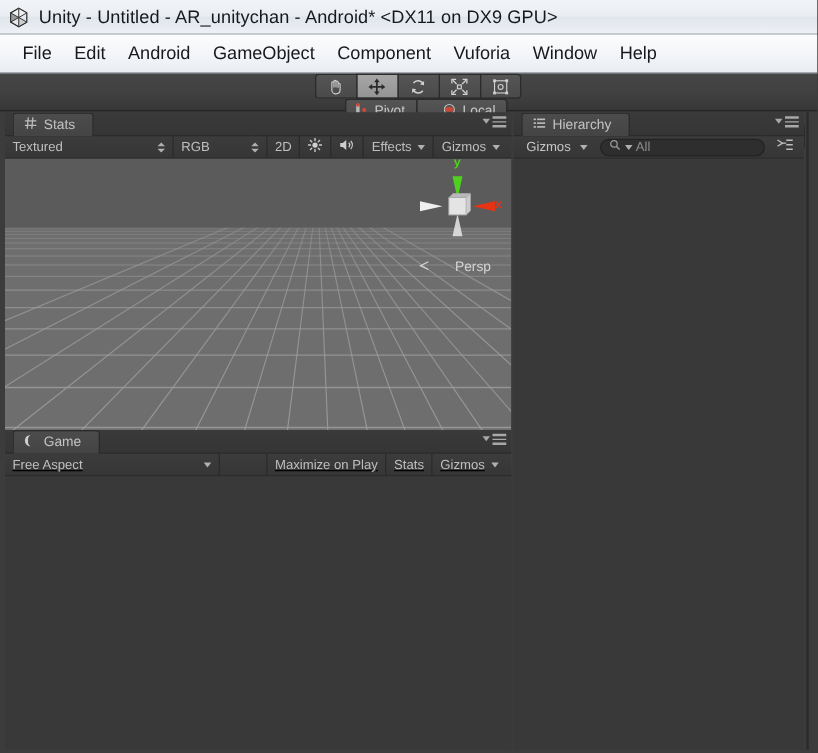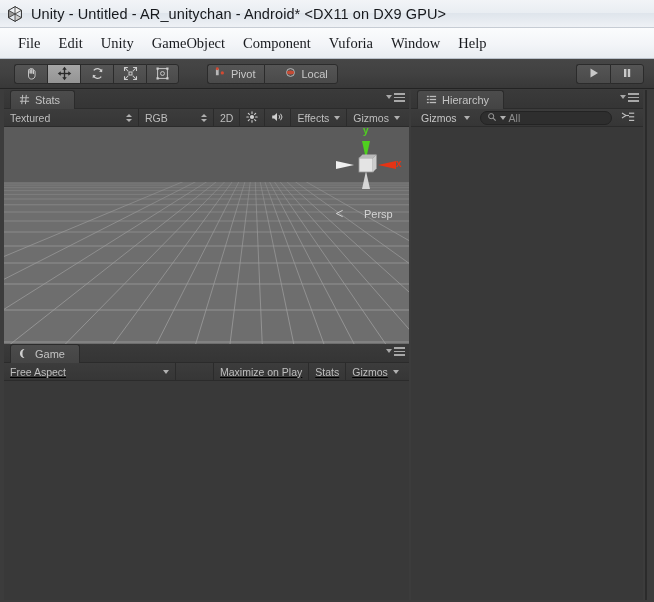--- a/index.html
+++ b/index.html
@@ -24,35 +24,35 @@
   }
 
   
   .menubar{
     position:absolute; left:0; top:28px; width:654px; height:31px;
     background:linear-gradient(to bottom,#fbfcfd 0%,#f3f5f8 55%,#e8ecf1 100%);
     border-bottom:1px solid #b9c0c9;
     display:flex; align-items:center; padding-left:9px;
   }
   .menu-item{
-    font-size:14.5px; color:#17191d; padding:2px 9px; white-space:nowrap; cursor:default;font-family:Liberation Serif, serif;
+    font-size:14.5px; color:#17191d; padding:2px 9px; white-space:nowrap; cursor:default;
   }
 
   
   .editor{
     position:absolute; left:0; top:59px; width:654px; height:543px;
     background:#3c3c3c;
   }
 
   
   .toolbar{
     position:absolute; left:0; top:0; width:654px; height:30px;
     background:linear-gradient(to bottom,#464646 0%,#414141 50%,#383838 100%);
     border-bottom:1px solid #232323;
-    display:flex; align-items:center;
+    display:flex; align-items:center;flex-direction:column;
   }
   .tool-group{ display:flex; margin-left:14px; }
   .tbtn{
     width:33px; height:20px; background:linear-gradient(to bottom,#555 0%,#4a4a4a 100%);
     border:1px solid #2b2b2b; border-right-width:0;
     display:flex; align-items:center; justify-content:center; cursor:default;
   }
   .tbtn:first-child{ border-radius:3px 0 0 3px; }
   .tbtn:last-child{ border-right-width:1px; border-radius:0 3px 3px 0; }
   .tbtn.active{ background:linear-gradient(to bottom,#a6a6a6 0%,#949494 100%); }
@@ -152,21 +152,21 @@
         <path d="M12 12 L20.6 16.9 L12 21.8 Z" fill="#cfcfcf" stroke="#2a2a2a" stroke-width="1"></path>
         <path d="M12 12 L3.4 16.9 L3.4 7.1 Z" fill="#9a9a9a" stroke="#2a2a2a" stroke-width="1"></path>
       </svg>
     </span>
     <span class="title-text">Unity - Untitled - AR_unitychan - Android* &lt;DX11 on DX9 GPU&gt;</span>
   </div>
 
   <div class="menubar">
     <div class="menu-item">File</div>
     <div class="menu-item">Edit</div>
-    <div class="menu-item">Unity</div>
+    <div class="menu-item">Android</div>
     <div class="menu-item">GameObject</div>
     <div class="menu-item">Component</div>
     <div class="menu-item">Vuforia</div>
     <div class="menu-item">Window</div>
     <div class="menu-item">Help</div>
   </div>
 
   <div class="editor">
 
     <div class="toolbar">

